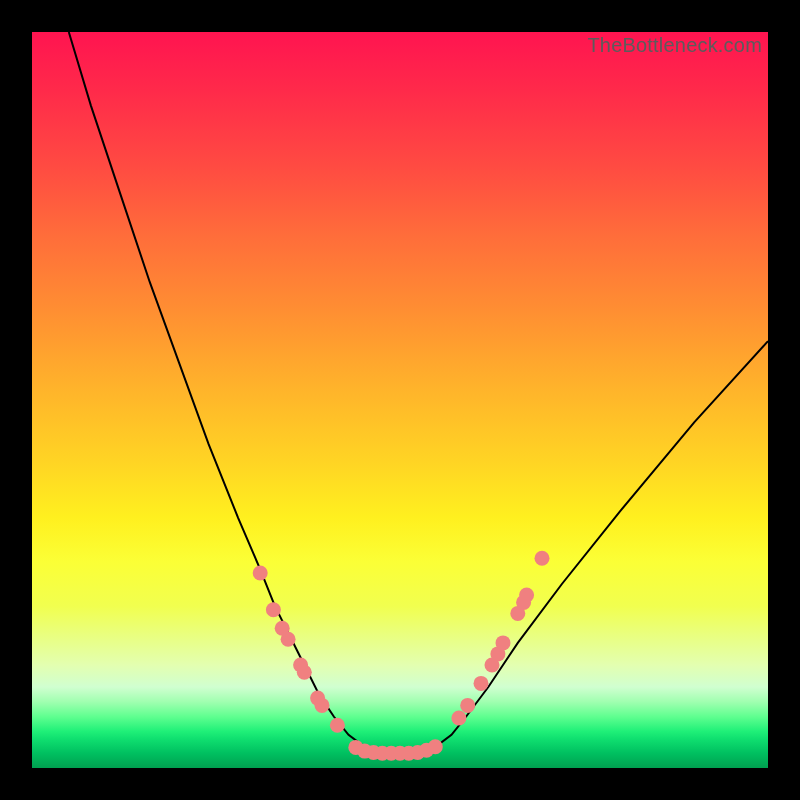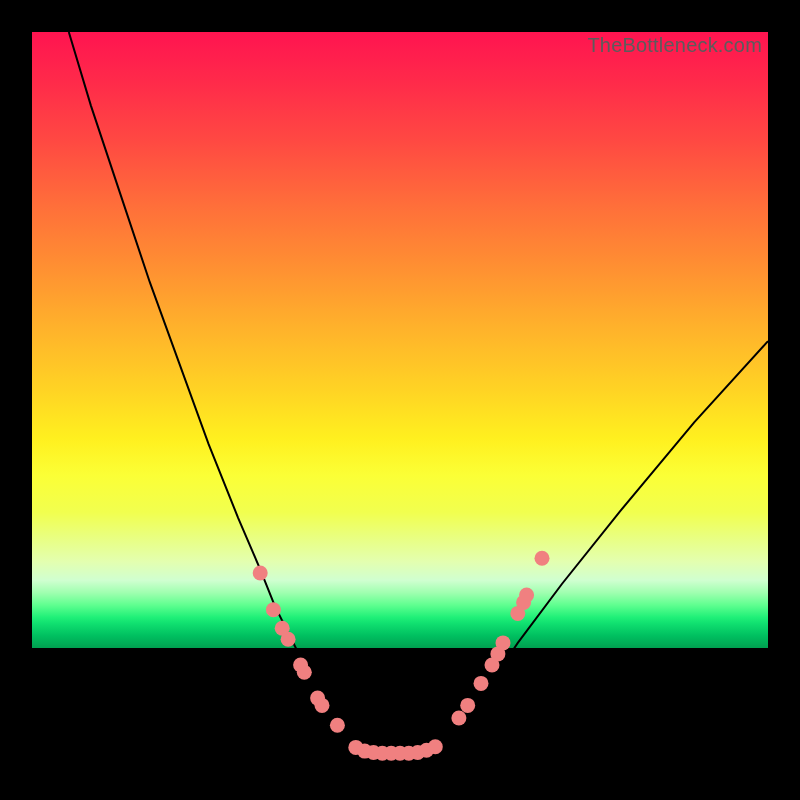--- a/index.html
+++ b/index.html
@@ -15,21 +15,21 @@
     position: relative;
     width: 800px;
     height: 800px;
     background: #000;
   }
   .plot-area {
     position: absolute;
     left: 32px;
     top: 32px;
     width: 736px;
-    height: 616px;
+    height: 736px;
     
     background: linear-gradient(
       to bottom,
       #ff1450 0%,
       #ff2a4a 8%,
       #ff4a42 18%,
       #ff6e3a 28%,
       #ff8f32 38%,
       #ffb22b 48%,
       #ffd324 58%,

